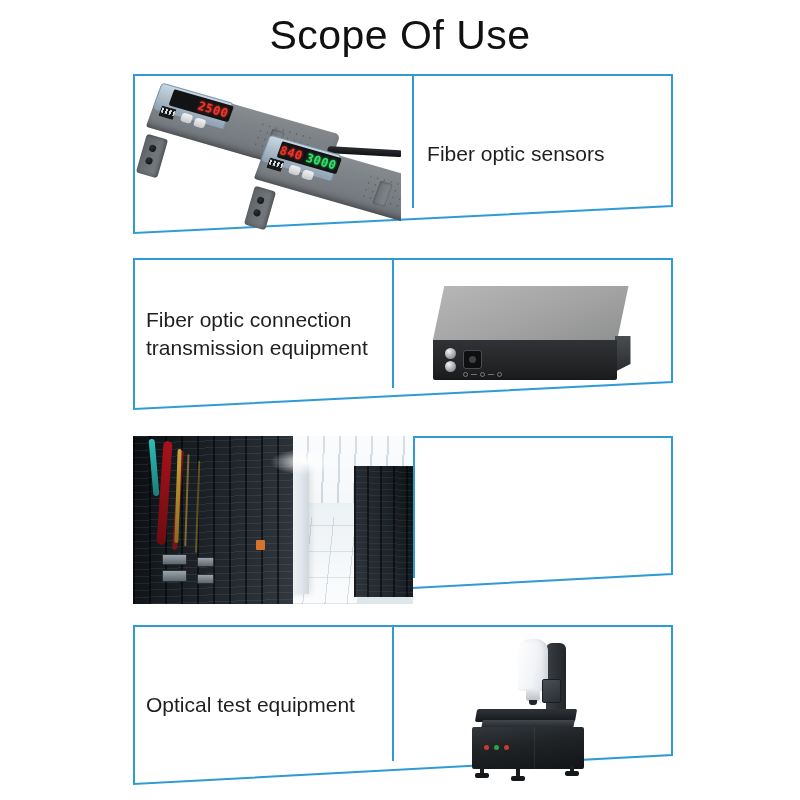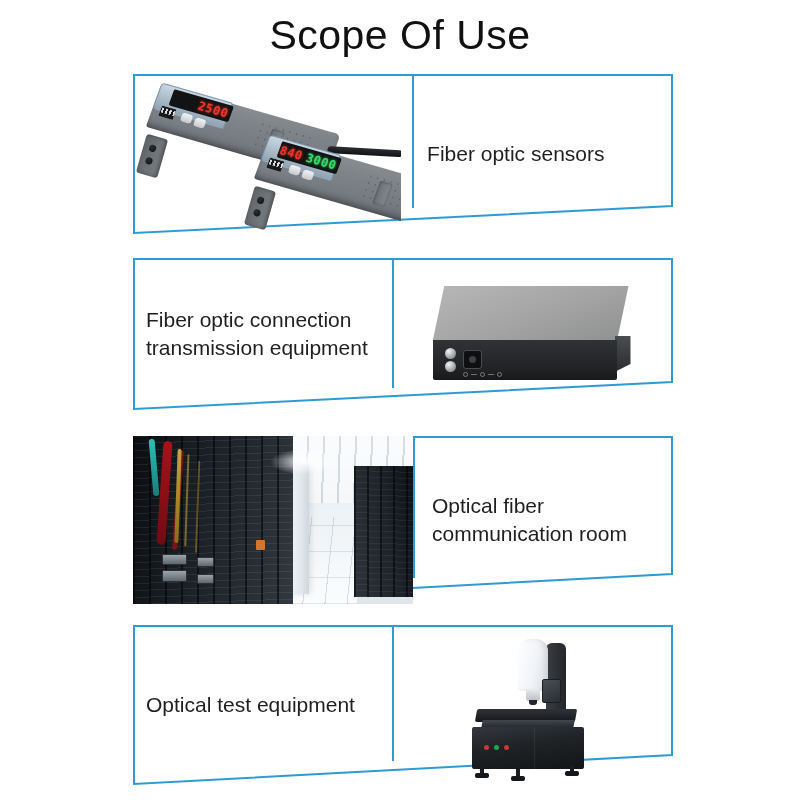--- a/index.html
+++ b/index.html
@@ -603,23 +603,20 @@
             <div class="rack-module" style="left:40%; top:72%; width:11%; height:6%;"></div>
             <div class="rack-module" style="left:40%; top:82%; width:11%; height:6%;"></div>
           </div>
           <div class="room-glare"></div>
           <div class="room-orange"></div>
         </div>
       </div>
 
       <div class="divider" style="left:280px; height:142px;"></div>
 
-      <div class="cell cell-text" style="width:260px;">
-        <div class="cell-label" style="padding-left:19px;">Optical fiber communication room</div>
-      </div>
     </div>
   </div>
 
   <div class="panel" id="panel-4" style="top:625px; height:160px;padding-left:8px;">
 
     <svg class="panel-frame" viewBox="0 0 540 160" preserveAspectRatio="none">
       <path d="M1,1 L539,1 L539,130 L1,159 Z" fill="none" stroke="#2f9bd4" stroke-width="2"></path>
     </svg>
 
     <div class="panel-body">

